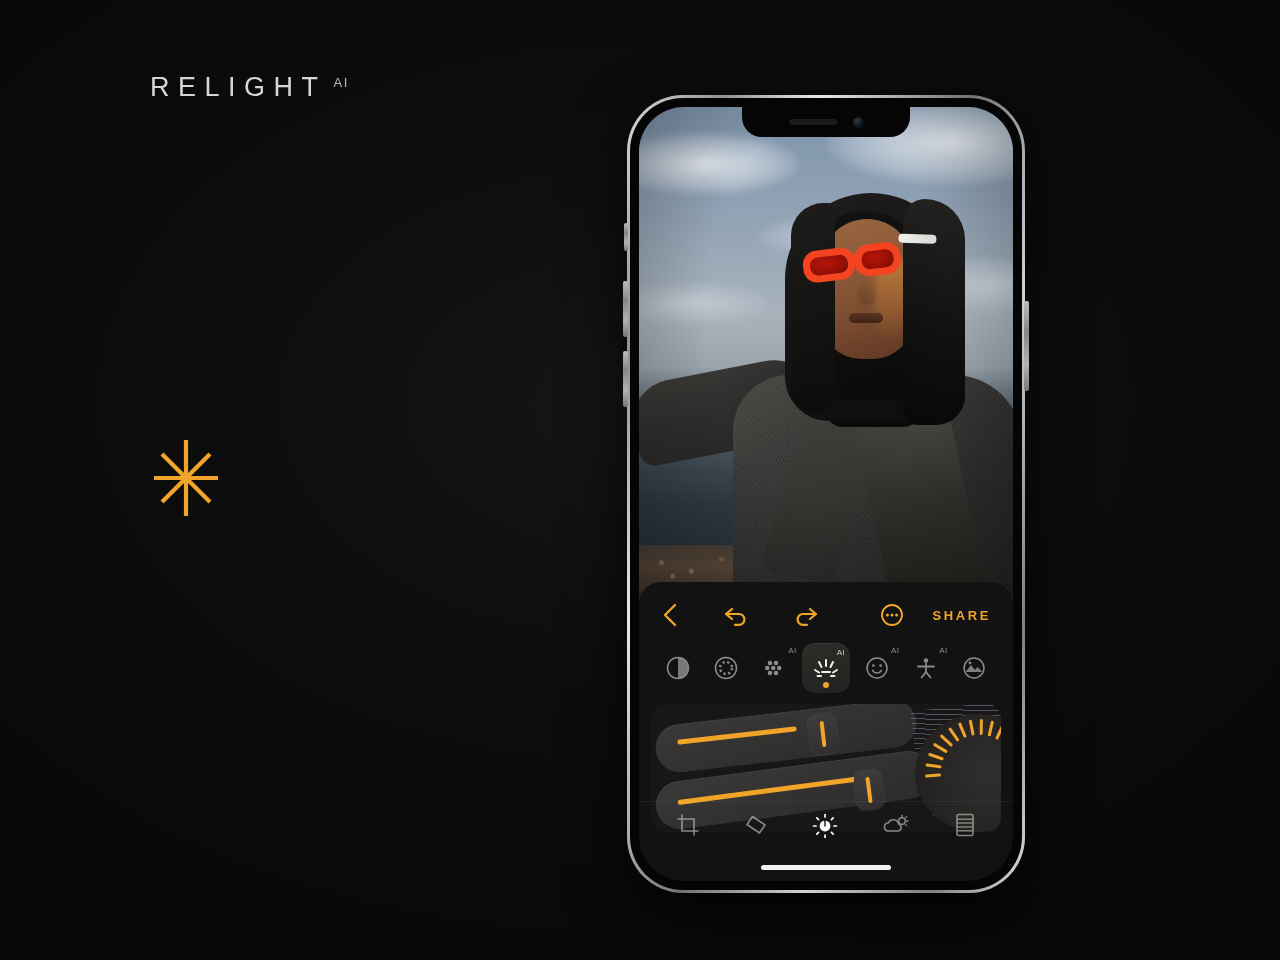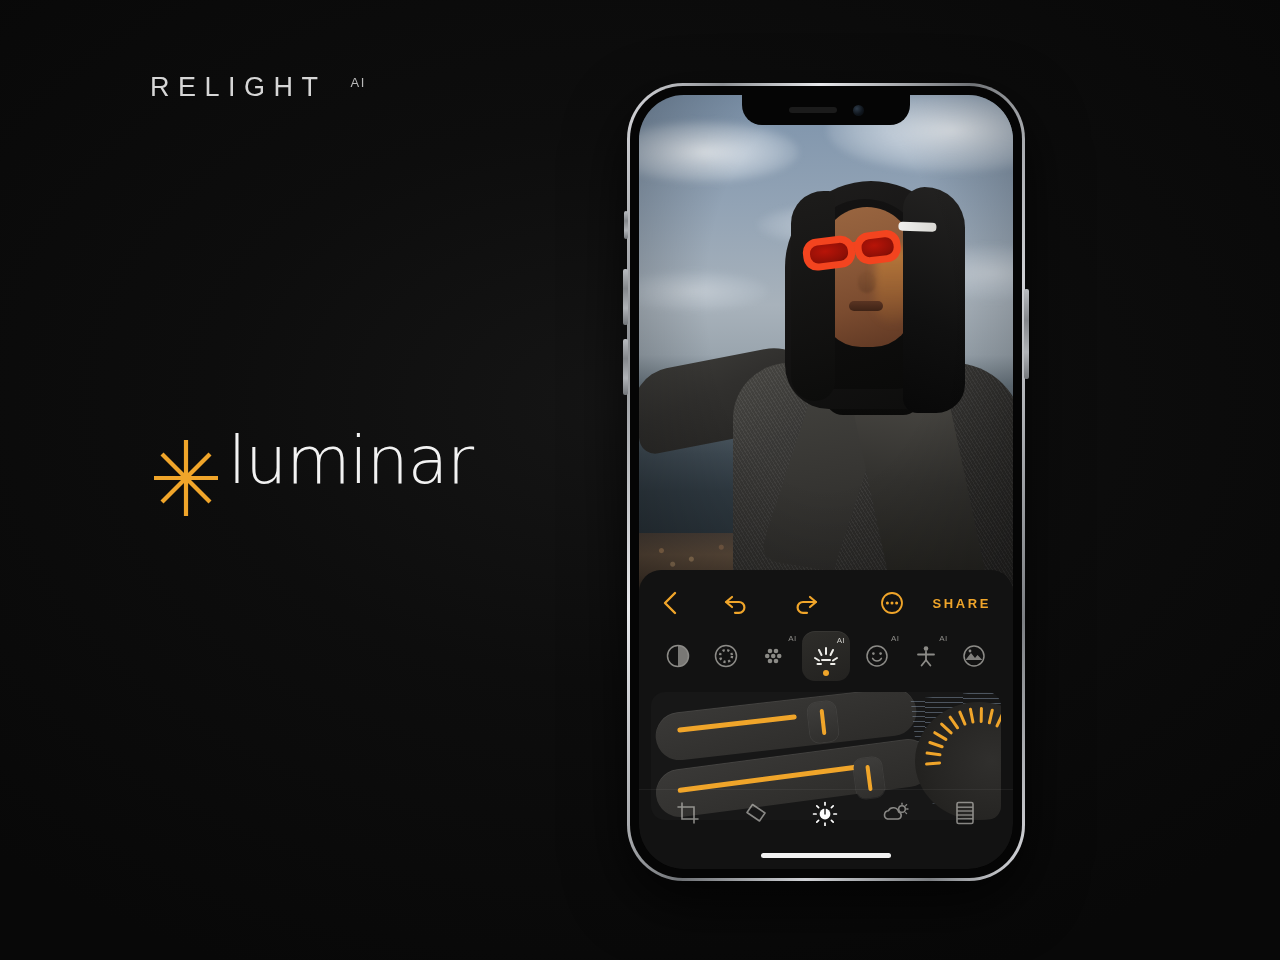--- a/index.html
+++ b/index.html
@@ -12,21 +12,21 @@
   .stage {
     position:absolute; inset:0;
     background:
       radial-gradient(ellipse 900px 620px at 48% 42%, #151515 0%, #0d0d0d 45%, #080808 100%),
       linear-gradient(180deg,#0c0c0c 0%, #090909 55%, #060606 100%);
   }
 
   
   .relight-logo {
     position:absolute; left:150px; top:74px;
-    display:flex; align-items:flex-start; gap:24px;
+    display:flex; align-items:flex-start; gap:7px;
   }
   .relight-word {
     font-size:27px; font-weight:400; letter-spacing:8.5px;
     color:#d6d6d6; line-height:1;
   }
   .relight-ai {
     font-size:13px; letter-spacing:1.6px; color:#b9b9b9;
     margin-top:1px;
   }
 
@@ -43,21 +43,21 @@
     font-family:"DejaVu Sans", sans-serif;
   }
   .lum-sub {
     font-size:31px; font-weight:600; color:#f0a52a;
     letter-spacing:0.3px; margin-top:6px; margin-left:62px;
     font-family:"DejaVu Sans", sans-serif;
   }
 
   
   .phone {
-    position:absolute; left:627px; top:83px;
+    position:absolute; left:627px; top:95px;
     width:398px; height:798px;
   }
   .phone-frame {
     position:absolute; inset:0;
     border-radius:56px;
     background:linear-gradient(110deg,#d9dade 0%,#8f9296 14%,#e8e9ec 28%,#6f7276 50%,#cfd1d5 68%,#7c7f83 86%,#dcdde1 100%);
     padding:3px;
     box-shadow:0 22px 60px rgba(0,0,0,0.75);
   }
   .phone-body {
@@ -360,21 +360,20 @@
         <g stroke="#f0a52a" stroke-width="4.2" stroke-linecap="butt">
           <line x1="38" y1="4" x2="38" y2="80"></line>
           <line x1="6" y1="42" x2="70" y2="42"></line>
           <line x1="14" y1="18" x2="62" y2="66"></line>
           <line x1="62" y1="18" x2="14" y2="66"></line>
         </g>
         <circle cx="38" cy="42" r="4.6" fill="#f0a52a"></circle>
       </svg>
     </div>
     <div class="lum-text">
-      <div class="lum-main">luminar</div>
     </div>
   </div>
 
   <div class="phone">
     <div class="phone-frame">
       <div class="btn-side b-silent"></div>
       <div class="btn-side b-volup"></div>
       <div class="btn-side b-voldn"></div>
       <div class="btn-side b-power"></div>
 

